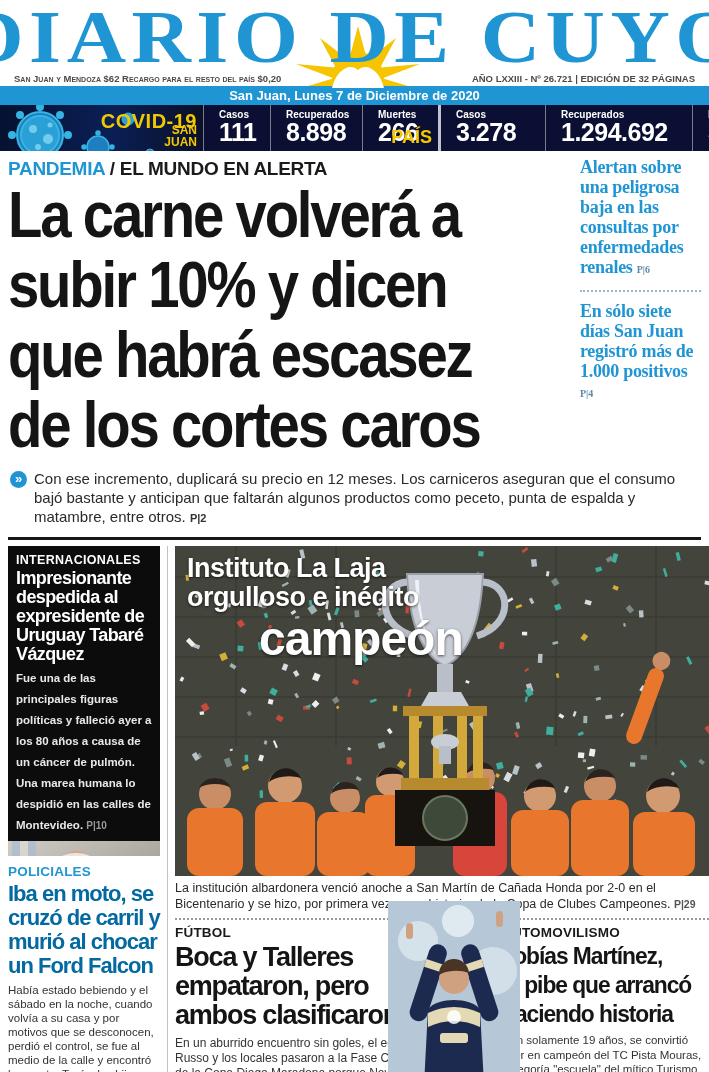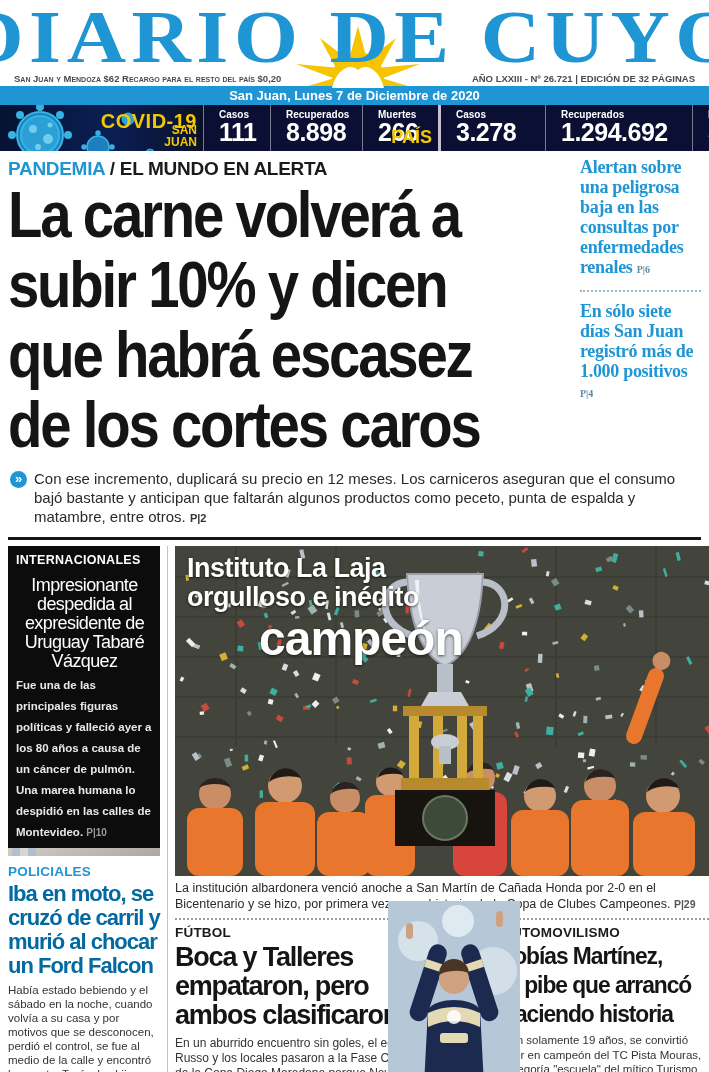--- a/index.html
+++ b/index.html
@@ -59,21 +59,21 @@
   .deck-icon { width:17px; height:17px; border-radius:50%; background:#1f95d3; color:#fff;
     font-weight:bold; font-size:13px; line-height:16px; text-align:center; flex:none; margin:2px 7px 0 2px; }
   .deck-text { font-size:15px; line-height:19px; color:#2a2a2a; }
   .deck-text b { font-size:11px; color:#333; }
   .black-rule { border-top:3px solid #161616; margin-top:9px; }
   
   .lower { display:flex; margin-top:6px; height:532px; }
   .left-col { width:160px; flex:none; border-right:1px solid #c2c2c2; padding-right:7px; }
   .intl-box { background:#0c0c0c; color:#fff; padding:7px 7px 0 8px; height:310px; overflow:hidden; }
   .intl-section { font-size:12.5px; font-weight:bold; letter-spacing:.3px; }
-  .intl-headline { font-size:18px; line-height:19px; font-weight:normal; letter-spacing:-.6px; margin-top:9px;text-align:center; }
+  .intl-headline { font-size:18px; line-height:19px; font-weight:bold; letter-spacing:-.6px; margin-top:2px; }
   .intl-body { font-size:11.5px; line-height:21px; margin-top:4px; font-weight:bold; color:#e8e8e8; }
   .intl-body .page-ref, .story-body .page-ref { color:#9a9a9a; }
   .intl-photo { margin:5px -7px 0 -8px; }
   .policiales { margin-top:8px; }
   .section-label { font-size:13.5px; font-weight:bold; letter-spacing:.2px; }
   .section-label.blue { color:#1f95d3; }
   .pol-headline { font-size:22px; line-height:24px; font-weight:bold; letter-spacing:-1px; margin-top:3px; color:#0369a1; }
   .story-body { font-size:11.5px; line-height:14px; margin-top:5px; color:#333; }
   .right-area { flex:1; position:relative; padding-left:7px; }
   .main-photo { position:relative; height:330px; background:#7f1d1d; overflow:hidden; }

